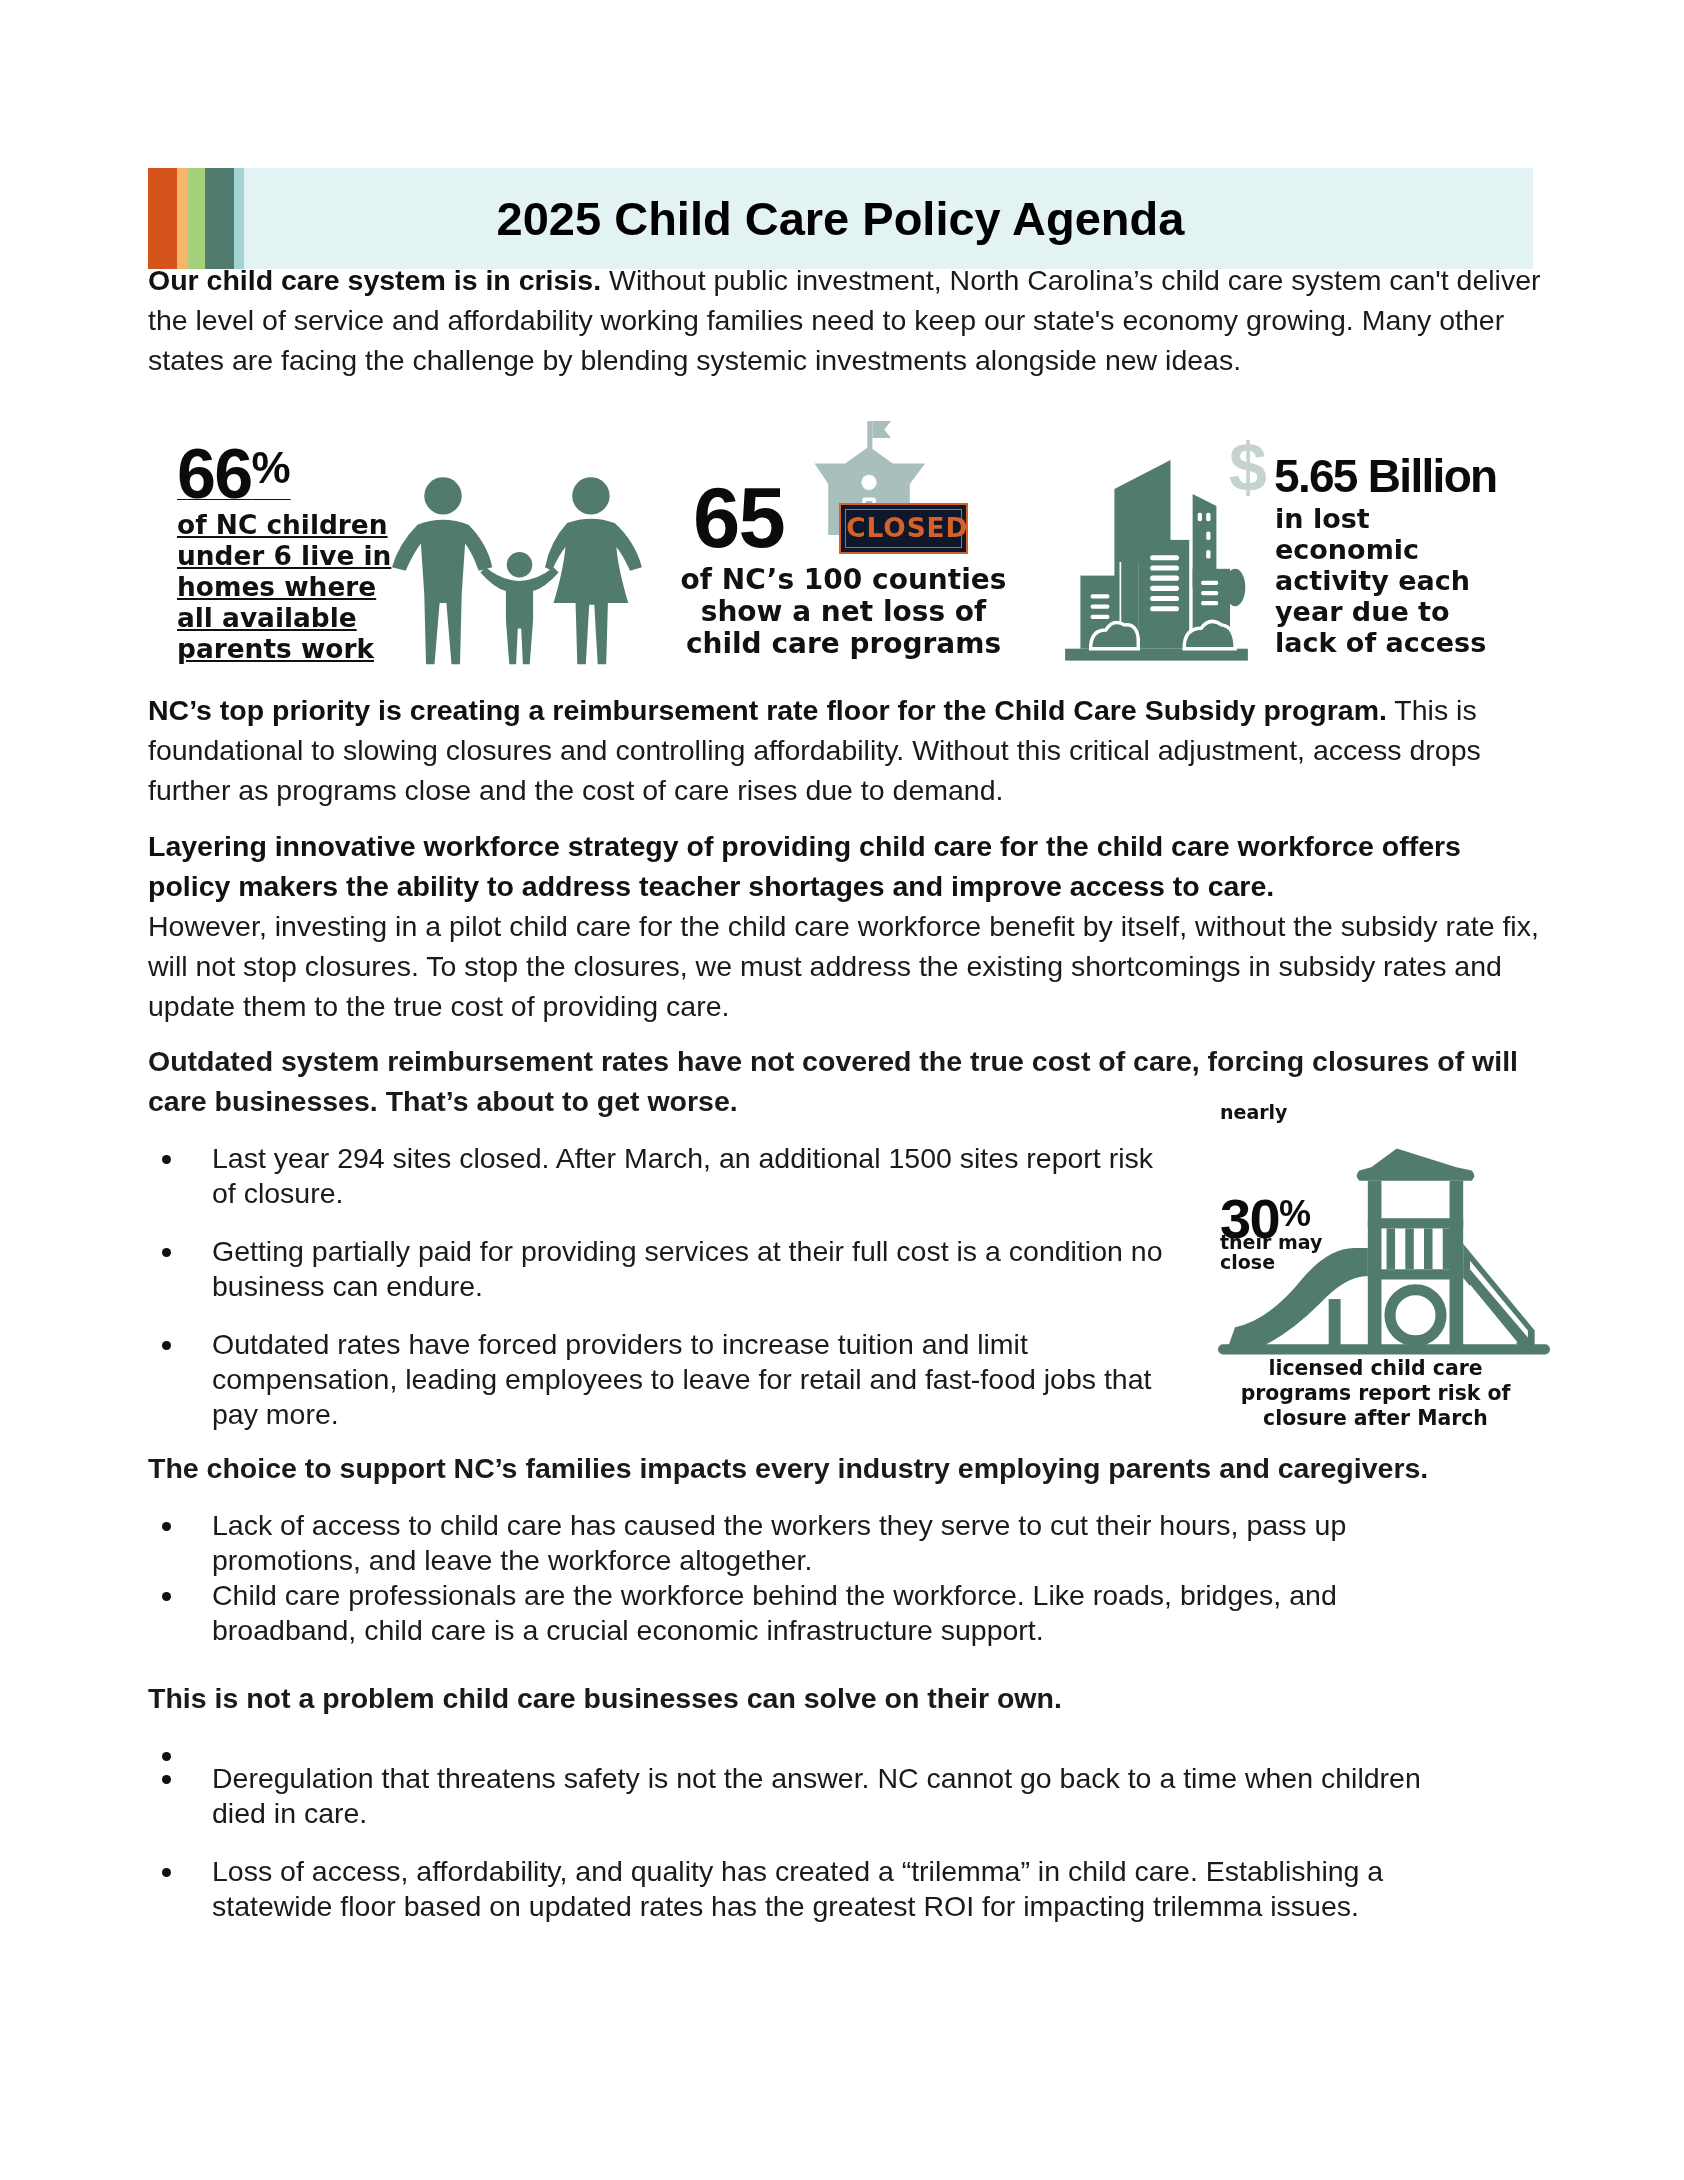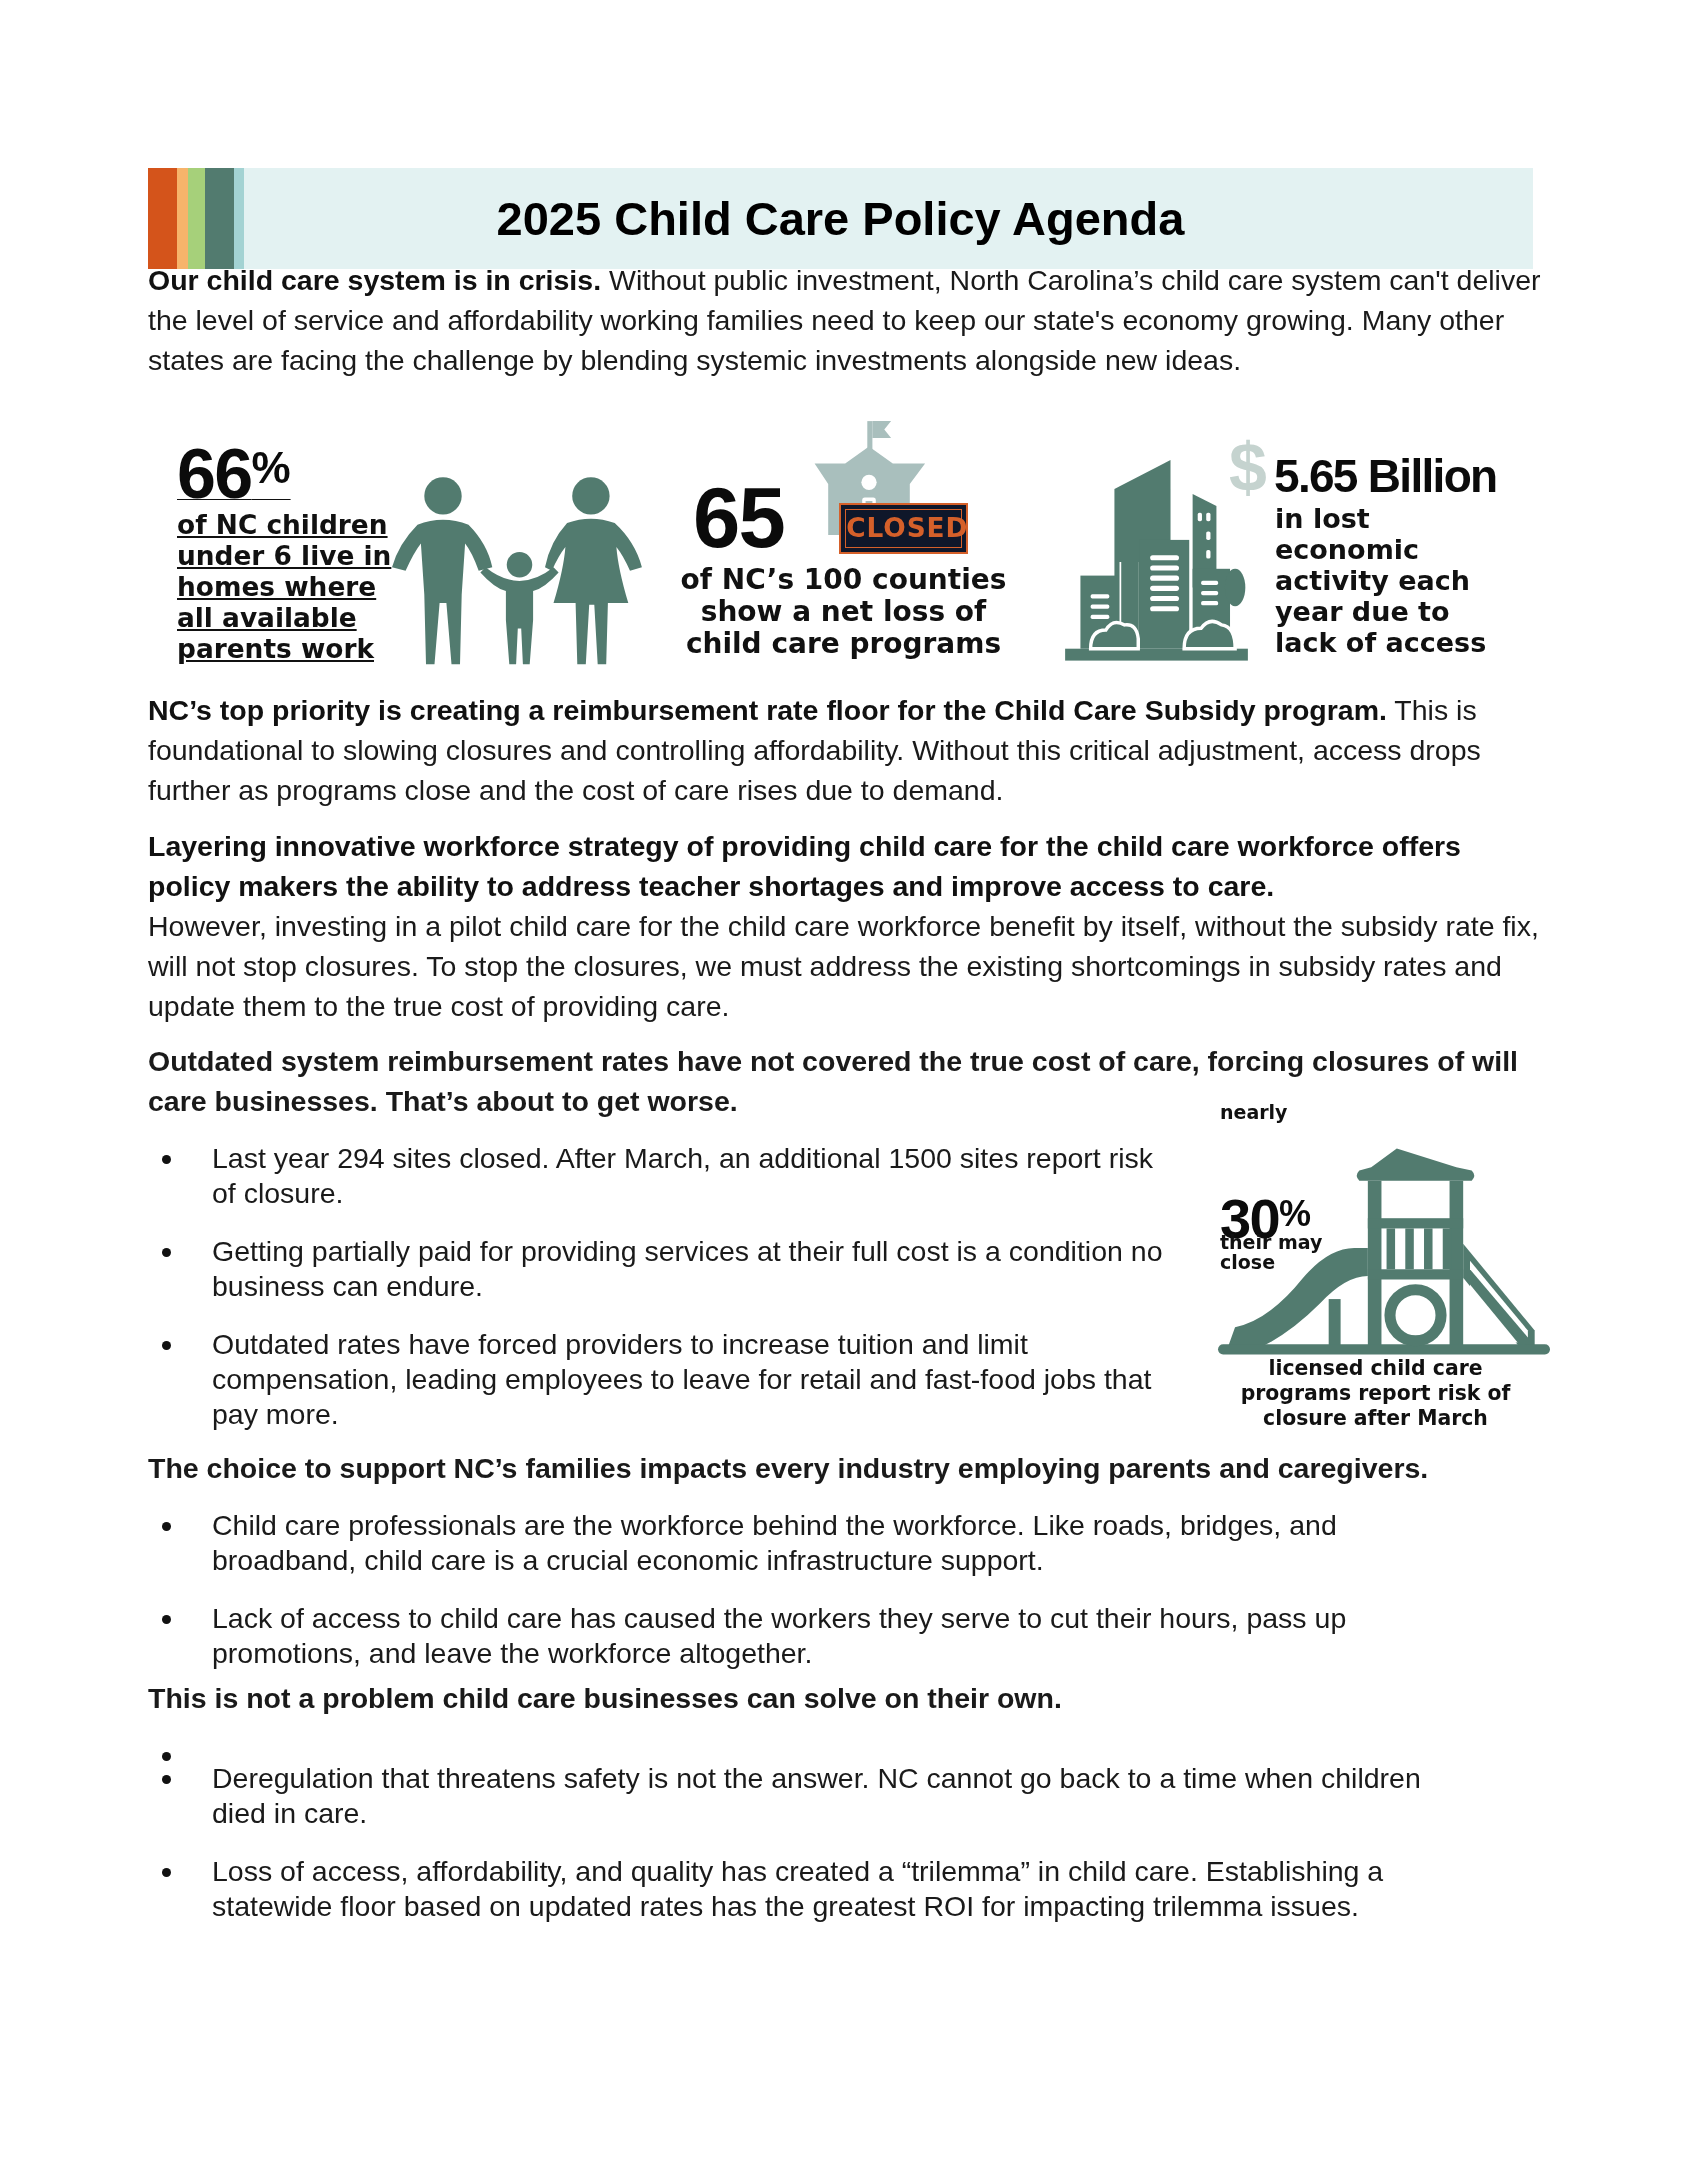--- a/index.html
+++ b/index.html
@@ -193,22 +193,22 @@
   <circle cx="252" cy="214" r="30" fill="none" stroke="#527b6f" stroke-width="13"></circle>
 </svg>
 <div class="abs stat-text" style="left:1201px;top:1356px;width:349px;text-align:center;font-size:20.4px;line-height:25px;">
   <div>licensed child care</div>
   <div>programs report risk of</div>
   <div>closure after March</div>
 </div>
 
 <div class="abs heading" style="top:1448px;">The choice to support NC’s families impacts every industry employing parents and caregivers.</div>
 <ul class="bullets" style="left:148px;top:1508px;width:1329px;">
+  <li><span class="dot"></span><span>Lack of access to child care has caused the workers they serve to cut their hours, pass up promotions, and leave the workforce altogether.</span></li>
   <li style="margin-bottom:23px;"><span class="dot"></span><span>Child care professionals are the workforce behind the workforce. Like roads, bridges, and broadband, child care is a crucial economic infrastructure support.</span></li>
-  <li><span class="dot"></span><span>Lack of access to child care has caused the workers they serve to cut their hours, pass up promotions, and leave the workforce altogether.</span></li>
 </ul>
 
 <div class="abs heading" style="top:1678px;">This is not a problem child care businesses can solve on their own.</div>
 <ul class="bullets" style="left:148px;top:1738px;width:1329px;">
   <li style="margin-bottom:23px;"><span class="dot"></span></li>
   <li style="margin-bottom:23px;"><span class="dot"></span><span>Deregulation that threatens safety is not the answer. NC cannot go back to a time when children died in care.</span></li>
   <li><span class="dot"></span><span>Loss of access, affordability, and quality has created a “trilemma” in child care. Establishing a statewide floor based on updated rates has the greatest ROI for impacting trilemma issues.</span></li>
 </ul>
 
 

